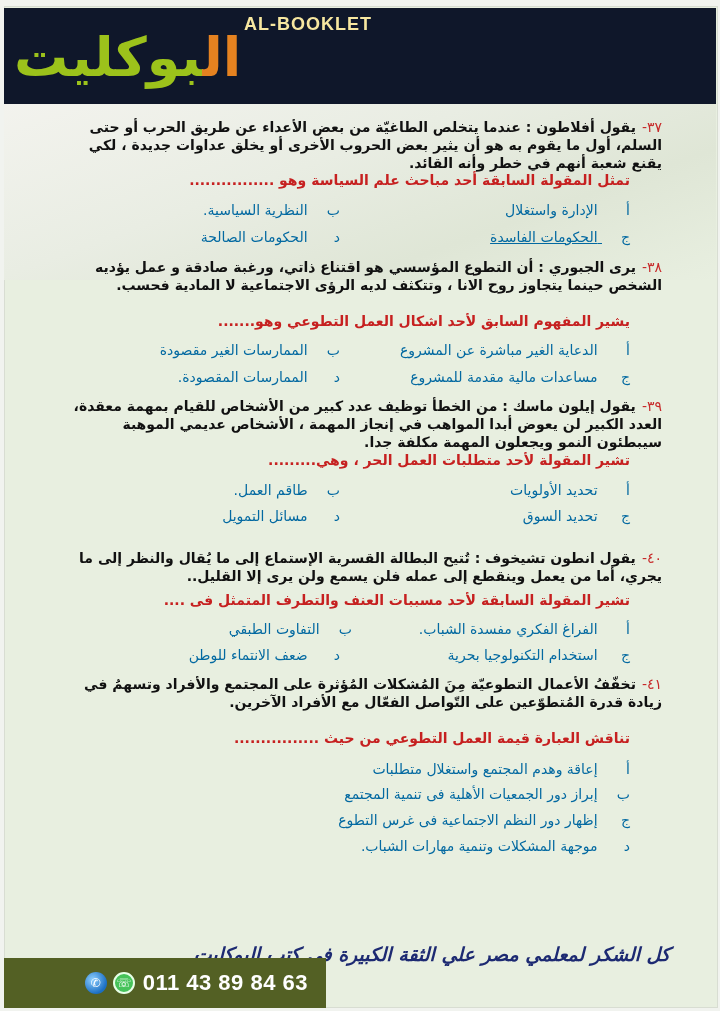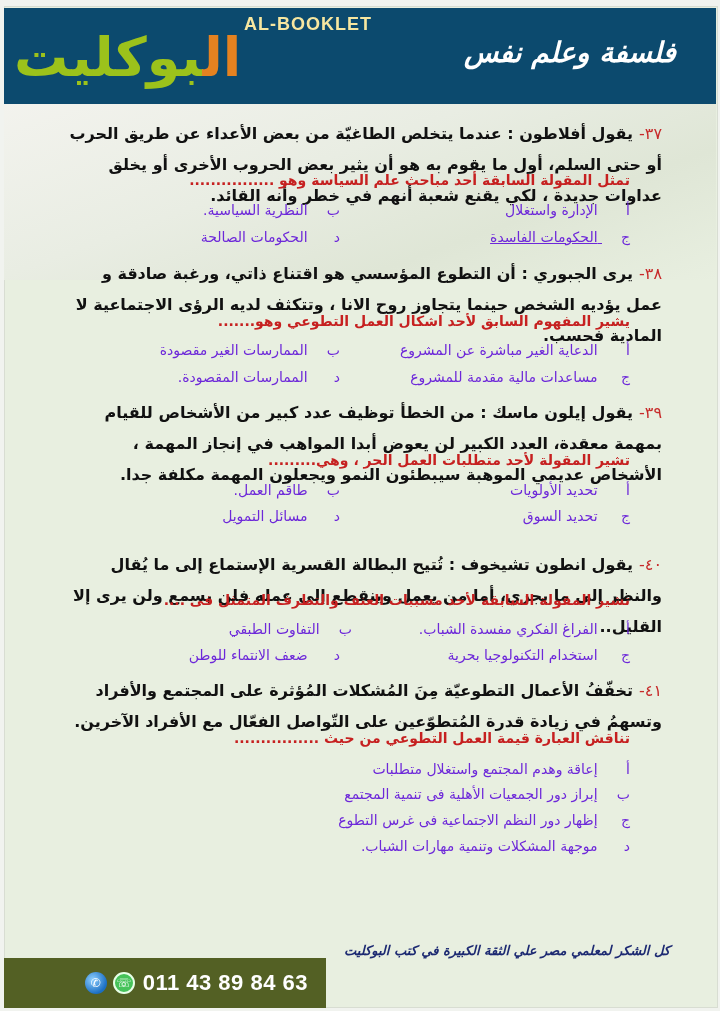--- a/index.html
+++ b/index.html
@@ -1,49 +1,48 @@
 <!DOCTYPE html>
 <html><head>
 <meta charset="utf-8">
 <style>
   html,body{margin:0;padding:0;}
   body{width:720px;height:1011px;background:#f1f3ef;font-family:"DejaVu Sans",sans-serif;position:relative;overflow:hidden;}
   .page{position:absolute;left:4px;top:6px;width:712px;height:1000px;background:#e8efe0;border:1px solid #d8ddd2;}
   .page-bg{position:absolute;left:4px;top:100px;width:712px;height:180px;background:linear-gradient(160deg,#f3f3ee 0%,#e9ede3 40%,#dfe6d6 70%,#e8efe0 100%);}
-  .header{position:absolute;left:4px;top:8px;width:712px;height:96px;background:#0c4a6e;text-align:right;}
+  .header{position:absolute;left:4px;top:8px;width:712px;height:96px;background:#0f172a;text-align:right;}
   .brand{position:absolute;left:10px;top:2px;width:370px;height:92px;}
   .brand-latin{position:absolute;left:230px;top:4px;font-family:"Liberation Sans",sans-serif;font-weight:bold;font-size:18px;color:#f7e7a0;letter-spacing:1px;}
   .brand-arabic{position:absolute;left:0;top:18px;font-family:"DejaVu Sans",sans-serif;font-weight:bold;font-size:54px;line-height:60px;direction:rtl;}
   .brand-arabic .g{color:#9cc21b;}
   .brand-arabic .o{color:#e58220;}
   .subject{position:absolute;right:40px;top:28px;font-family:"DejaVu Serif",serif;font-style:italic;font-weight:bold;font-size:28px;color:#ffffff;direction:rtl;}
   .content{position:absolute;left:0;top:0;width:720px;direction:rtl;}
-  .q-stem{position:absolute;right:58px;width:600px;font-size:16px;font-weight:bold;color:#111;line-height:31px;text-align:right;}
+  .q-stem{position:absolute;right:58px;width:600px;font-size:14px;font-weight:bold;color:#111;line-height:18px;text-align:right;}
   .q-num{color:#c72a2a;font-weight:normal;margin-left:6px;}
   .q-prompt{position:absolute;right:90px;font-size:14px;font-weight:bold;color:#c62020;white-space:nowrap;}
-  .opt{position:absolute;font-size:14px;color:#6d28d9;white-space:nowrap;}
+  .opt{position:absolute;font-size:14px;color:#0369a1;white-space:nowrap;}
   .opt .letter{display:inline-block;width:28px;text-align:right;}
-  .thanks{position:absolute;right:50px;top:943px;font-size:13px;font-weight:bold;color:#1d2a72;font-style:italic;direction:rtl;}
+  .thanks{position:absolute;right:50px;top:943px;font-size:19px;font-weight:bold;color:#1d2a72;font-style:italic;direction:rtl;}
   .phone-bar{position:absolute;left:4px;top:958px;width:322px;height:50px;background:#536024;display:flex;align-items:center;justify-content:flex-end;padding-right:18px;box-sizing:border-box;}
   .phone-num{font-family:"Liberation Sans",sans-serif;font-size:22px;font-weight:bold;color:#ffffff;letter-spacing:0.5px;}
   .icon-phone{width:22px;height:22px;border-radius:50%;background:radial-gradient(circle at 35% 35%,#8fd0ff,#1b6fc3 70%);margin-right:6px;display:flex;align-items:center;justify-content:center;color:#fff;font-size:12px;}
   .icon-wa{width:22px;height:22px;border-radius:50%;background:#46c35a;margin-right:8px;display:flex;align-items:center;justify-content:center;color:#fff;font-size:12px;border:2px solid #e8ffe8;box-sizing:border-box;}
 </style>
 </head>
 <body>
 
 <div class="page"></div>
 <div class="page-bg"></div>
 
 <div class="header">
   <div class="brand">
     <span class="brand-latin">AL-BOOKLET</span>
     <div class="brand-arabic"><span class="o">ال</span><span class="g">بو</span><span class="g">كليت</span></div>
   </div>
-  <div class="subject">فلسفة وعلم نفس</div>
 </div>
 
 <div class="content">
 
   <div class="q-stem" style="top:118px;"><span class="q-num">٣٧-</span><span>يقول أفلاطون : عندما يتخلص الطاغيّة من بعض الأعداء عن طريق الحرب أو حتى السلم، أول ما يقوم به هو أن يثير بعض الحروب الأخرى أو يخلق عداوات جديدة ، لكي يقنع شعبة أنهم في خطر وأنه القائد.</span></div>
   <div class="q-prompt" style="top:172px;">تمثل المقولة السابقة أحد مباحث علم السياسة وهو ................</div>
   <div class="opt" style="right:90px;top:202px;"><span class="letter">أ</span> <span>الإدارة واستغلال</span></div>
   <div class="opt" style="right:380px;top:202px;"><span class="letter">ب</span> <span>النظرية السياسية.</span></div>
   <div class="opt" style="right:90px;top:229px;text-decoration:underline;"><span class="letter">ج</span> <span>الحكومات الفاسدة</span></div>
   <div class="opt" style="right:380px;top:229px;"><span class="letter">د</span> <span>الحكومات الصالحة</span></div>

